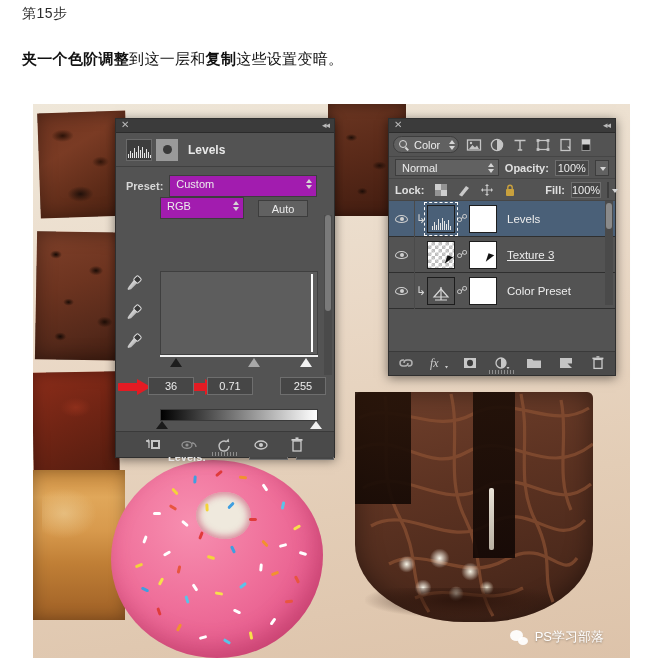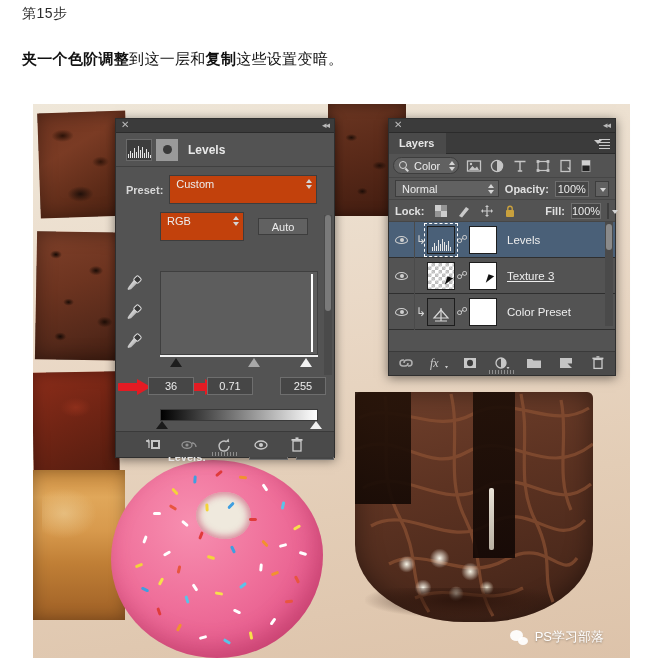--- a/index.html
+++ b/index.html
@@ -256,27 +256,27 @@
   .icon-circle {
     width: 22px; height: 22px;
     background: #9a9a9a;
     display:flex;align-items:center;justify-content:center;
     margin-right: 10px;
   }
   .icon-circle b { width:9px;height:9px;border-radius:50%;background:#3a3a3a;display:block;}
   .props-title { font-weight: bold; font-size: 12px; color: #e9e9e9; }
 
   .props-body { position: relative; padding: 8px 10px 0 10px; }
-  .row { display:flex; align-items:center; margin-bottom: 8px; }
+  .row { display:flex; align-items:center; }
   .lbl { font-size: 11px; color:#d8d8d8; margin-right: 6px; font-weight:bold;}
   .select {
     position: relative;
-    background: #c2410c;
+    background: #a21caf;
     border: 1px solid #3d3d3d;
-    height: 29px; line-height: 16px;
+    height: 22px; line-height: 16px;
     color: #ececec; font-size: 11px;
     padding: 0 8px 0 6px;
   }
   .spin {
     position:absolute; right:4px; top:3px;
     display:flex;flex-direction:column;gap:2px;
   }
   .spin i { display:block;width:0;height:0;border-left:3px solid transparent;border-right:3px solid transparent;}
   .spin i.up{border-bottom:4px solid #d5d5d5;}
   .spin i.dn{border-top:4px solid #d5d5d5;}
@@ -735,30 +735,20 @@
       </span>
     </div>
     <span class="grip"></span>
   </div>
 
   <div class="ps-panel" id="layers">
     <div class="panel-topbar">
       <span class="close-x">✕</span>
       <span class="collapse">◂◂</span>
     </div>
-    <div class="tabbar">
-      <div class="tab">Layers</div>
-      <div class="menu-btn" style="position:absolute;">
-        <span class="menu-caret"></span>
-        <i class="menu-lines"></i>
-          <i class="menu-lines"></i>
-          <i class="menu-lines"></i>
-          <i class="menu-lines"></i>
-      </div>
-    </div>
 
     <div class="filter-row">
       <div class="kind-sel">
         <span class="mag"></span>
         <span>Color</span>
         <span class="spin" style="right:3px;">
             <i class="up"></i>
             <i class="dn"></i>
           </span>
       </div>

